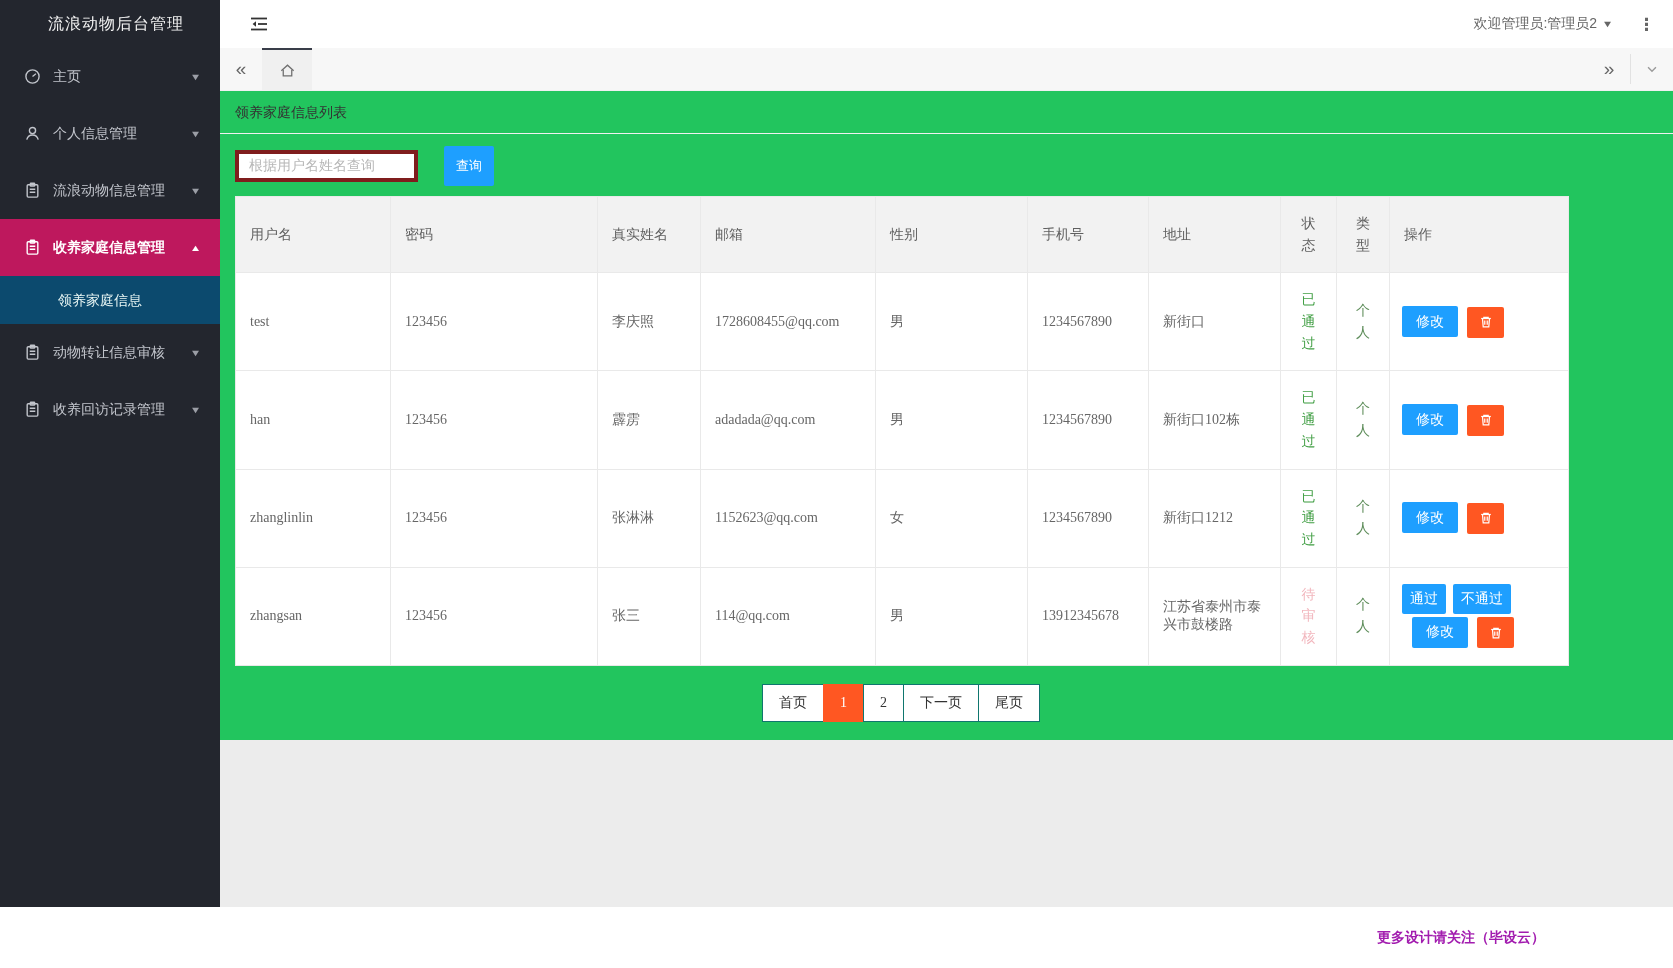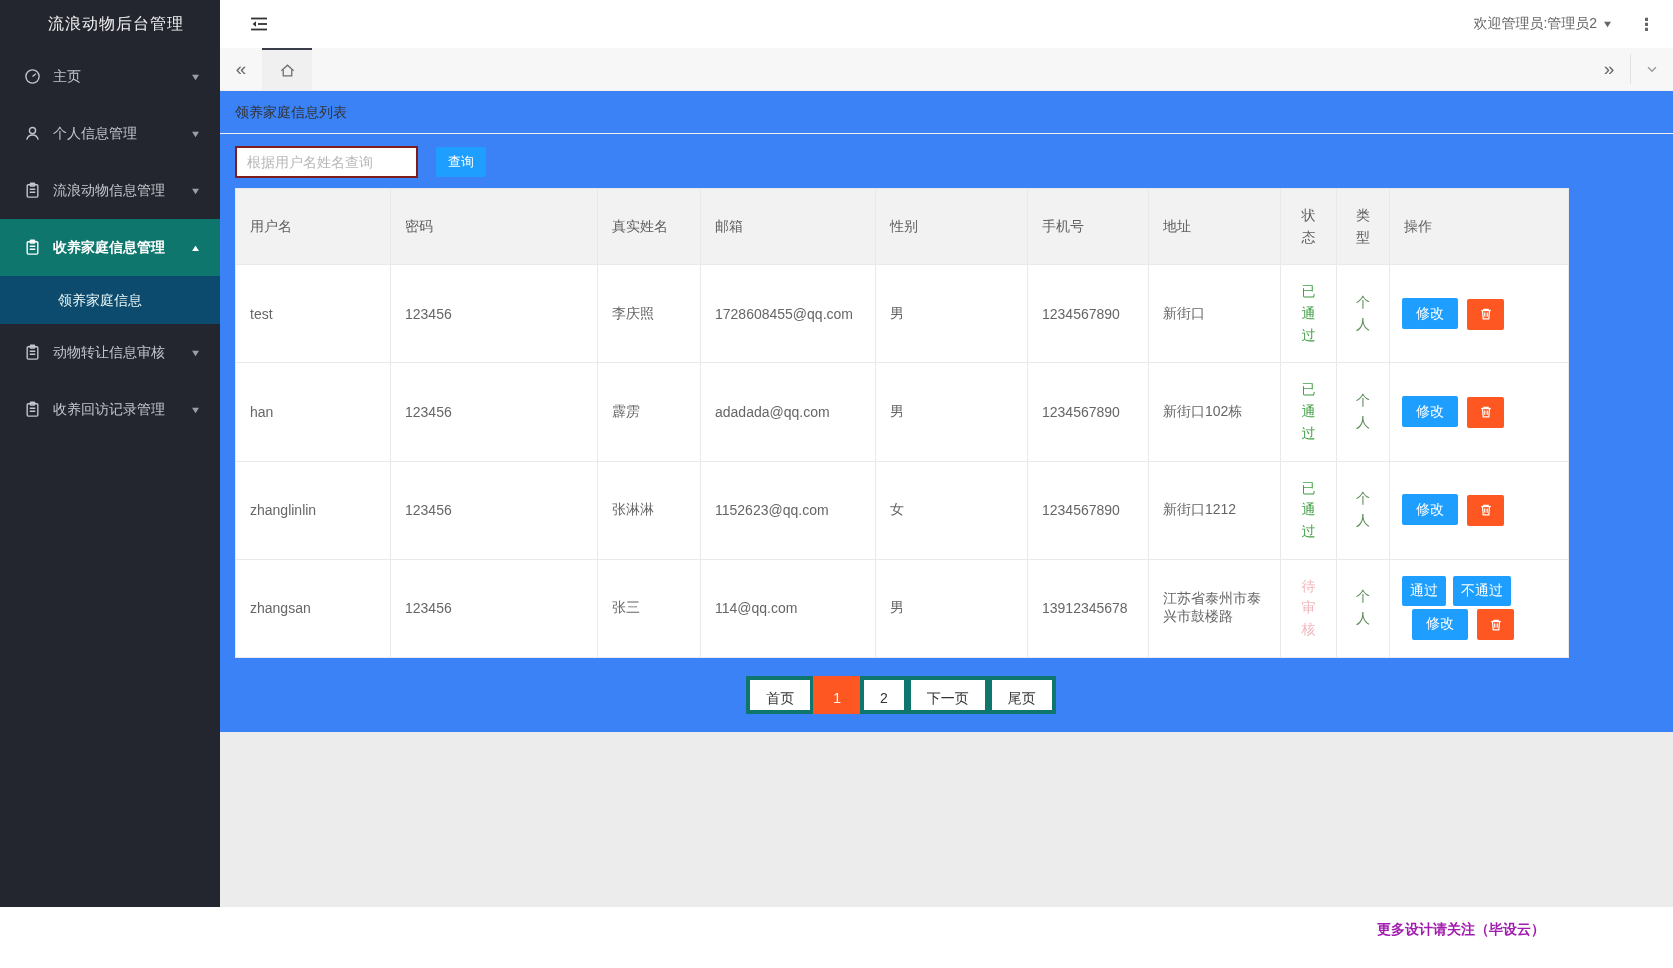--- a/index.html
+++ b/index.html
@@ -9,21 +9,21 @@
 
   
   aside { width:220px; flex:0 0 220px; background:#fff; }
   .side-dark { background:#23262e; height:907px; }
   .logo { height:48px; line-height:48px; text-align:center; color:#f2f2f2; font-size:16px; letter-spacing:1px;padding-left:12px; }
   .mi { height:57px; display:flex; align-items:center; padding:0 20px 0 24px; color:#c2c5cc; font-size:14px; cursor:pointer; position:relative; }
   .mi .ic { width:17px; height:17px; margin-right:12px; display:inline-flex; }
   .mi .ic svg { width:17px; height:17px; }
   .mi .lbl { flex:1; }
   .mi .chev { font-size:9px; color:#9b9ea6; transform:scaleX(1.3); }
-  .mi.expanded { color:#fff; font-weight:bold; background:#0f766e; }
+  .mi.expanded { color:#fff; font-weight:bold; background:#be185d; }
   .mi.expanded .chev { color:#fff; }
   .smi { height:48px; line-height:48px; padding-left:58px; font-size:14px; color:#e8f6f4; background:#0c4a6e; cursor:pointer; }
 
   
   .main { flex:1; display:flex; flex-direction:column; min-width:0; }
 
   header.topbar { height:48px; background:#fff; display:flex; align-items:center; padding:0 10px 0 28px; }
   .collapse-btn { width:22px; height:22px; cursor:pointer; display:inline-flex; }
   .topbar .right { margin-left:auto; display:flex; align-items:center; gap:18px; }
   .welcome { font-size:14px; color:#666; cursor:pointer; display:inline-flex; align-items:center; gap:6px; }
@@ -31,47 +31,47 @@
   .kebab { font-size:17px; color:#666; cursor:pointer; padding:0 8px; font-weight:bold; }
 
   .tabbar { height:43px; background:#f7f7f7; display:flex; align-items:stretch; border-bottom:1px solid #f0f0f0; }
   .tb-btn { width:42px; display:flex; align-items:center; justify-content:center; color:#666; font-size:19px; cursor:pointer; }
   .tab { width:50px; background:#f0f0f0; border-top:2px solid #393d49; display:flex; align-items:center; justify-content:center; cursor:pointer; }
   .tab svg { width:17px; height:17px; }
   .spacer { flex:1; }
   .tb-divider { width:1px; background:#e2e2e2; margin:6px 0; }
 
   
-  .panel { background:#3b82f6; }
+  .panel { background:#22c55e;font-family:Liberation Serif, serif; }
   .panel-hd { height:43px; line-height:43px; padding-left:15px; font-size:14px; color:#333; border-bottom:1px solid #f0f0f0; }
   .panel-bd { padding:12px 15px 18px 15px; }
   .search-row { display:flex; align-items:center; margin-bottom:10px; }
-  .search-row input { width:183px; height:32px; border:2px solid #7f1d1d; padding:0 10px; font-size:14px; color:#333; outline:none; font-family:inherit; }
+  .search-row input { width:183px; height:32px; border:4px solid #7f1d1d; padding:0 10px; font-size:14px; color:#333; outline:none; font-family:inherit; }
   .search-row input::placeholder { color:#b7b7b7; }
   .btn-blue { background:#1e9fff; color:#fff; border:none; border-radius:2px; font-size:14px; height:30px; padding:0 12px; cursor:pointer; font-family:inherit; }
-  .btn-search { margin-left:18px; height:30px; font-size:13px; }
+  .btn-search { margin-left:26px; height:40px; font-size:13px; }
 
   table { border-collapse:collapse; width:1333px; table-layout:fixed; }
   th, td { border:1px solid #e9e9e9; font-size:14px; font-weight:normal; text-align:left; padding:6px 14px; color:#666; }
   th { background:#f2f2f2; height:60px; color:#5f5f5f; }
   td { height:82px; background:#fff; }
   .c { text-align:center; padding:16px 4px; }
   .stack { display:inline-block; width:15px; word-break:break-all; line-height:1.55; text-align:center; vertical-align:middle; }
   .st-ok { color:#44a047;text-align:center; }
   .st-wait { color:#f2b6bd; }
   .tp { color:#5e8d5a; }
   td.op { padding:6px 12px; }
   .op .btn-blue { height:31px; min-width:56px; margin-right:9px; }
   .btn-del { background:#ff5722; border:none; border-radius:2px; width:37px; height:31px; cursor:pointer; display:inline-flex; align-items:center; justify-content:center; vertical-align:middle; }
   .op-line { text-align:left; white-space:nowrap; }
   .op-line + .op-line { margin-top:3px; padding-left:10px; }
   .op-line .sm { min-width:44px; height:30px; margin-right:7px; padding:0 8px; }
 
   .pg { width:1333px; text-align:center; margin-top:18px; }
-  .pg button { display:inline-block; height:38px; line-height:36px; padding:0 16px; background:#fff; border:4px solid #0f766e; color:#333; font-size:14px; cursor:pointer; margin-left:-1px; vertical-align:middle; font-family:inherit; }
+  .pg button { display:inline-block; height:38px; line-height:36px; padding:0 16px; background:#fff; border:1px solid #0f766e; color:#333; font-size:14px; cursor:pointer; margin-left:-1px; vertical-align:middle; font-family:inherit; }
   .pg button.active { background:#ff5722; border-color:#ff5722; color:#fff; }
 
   .filler { flex:1; background:#ececec; position:relative; }
   .watermark { position:absolute; top:188px; right:128px; text-align:center; color:#a21caf; font-weight:bold; font-size:14px; line-height:1.4; }
   .bottom-strip { height:61px; background:#fff; }
 
   svg { display:block; }
 </style>
 </head>
 <body>

